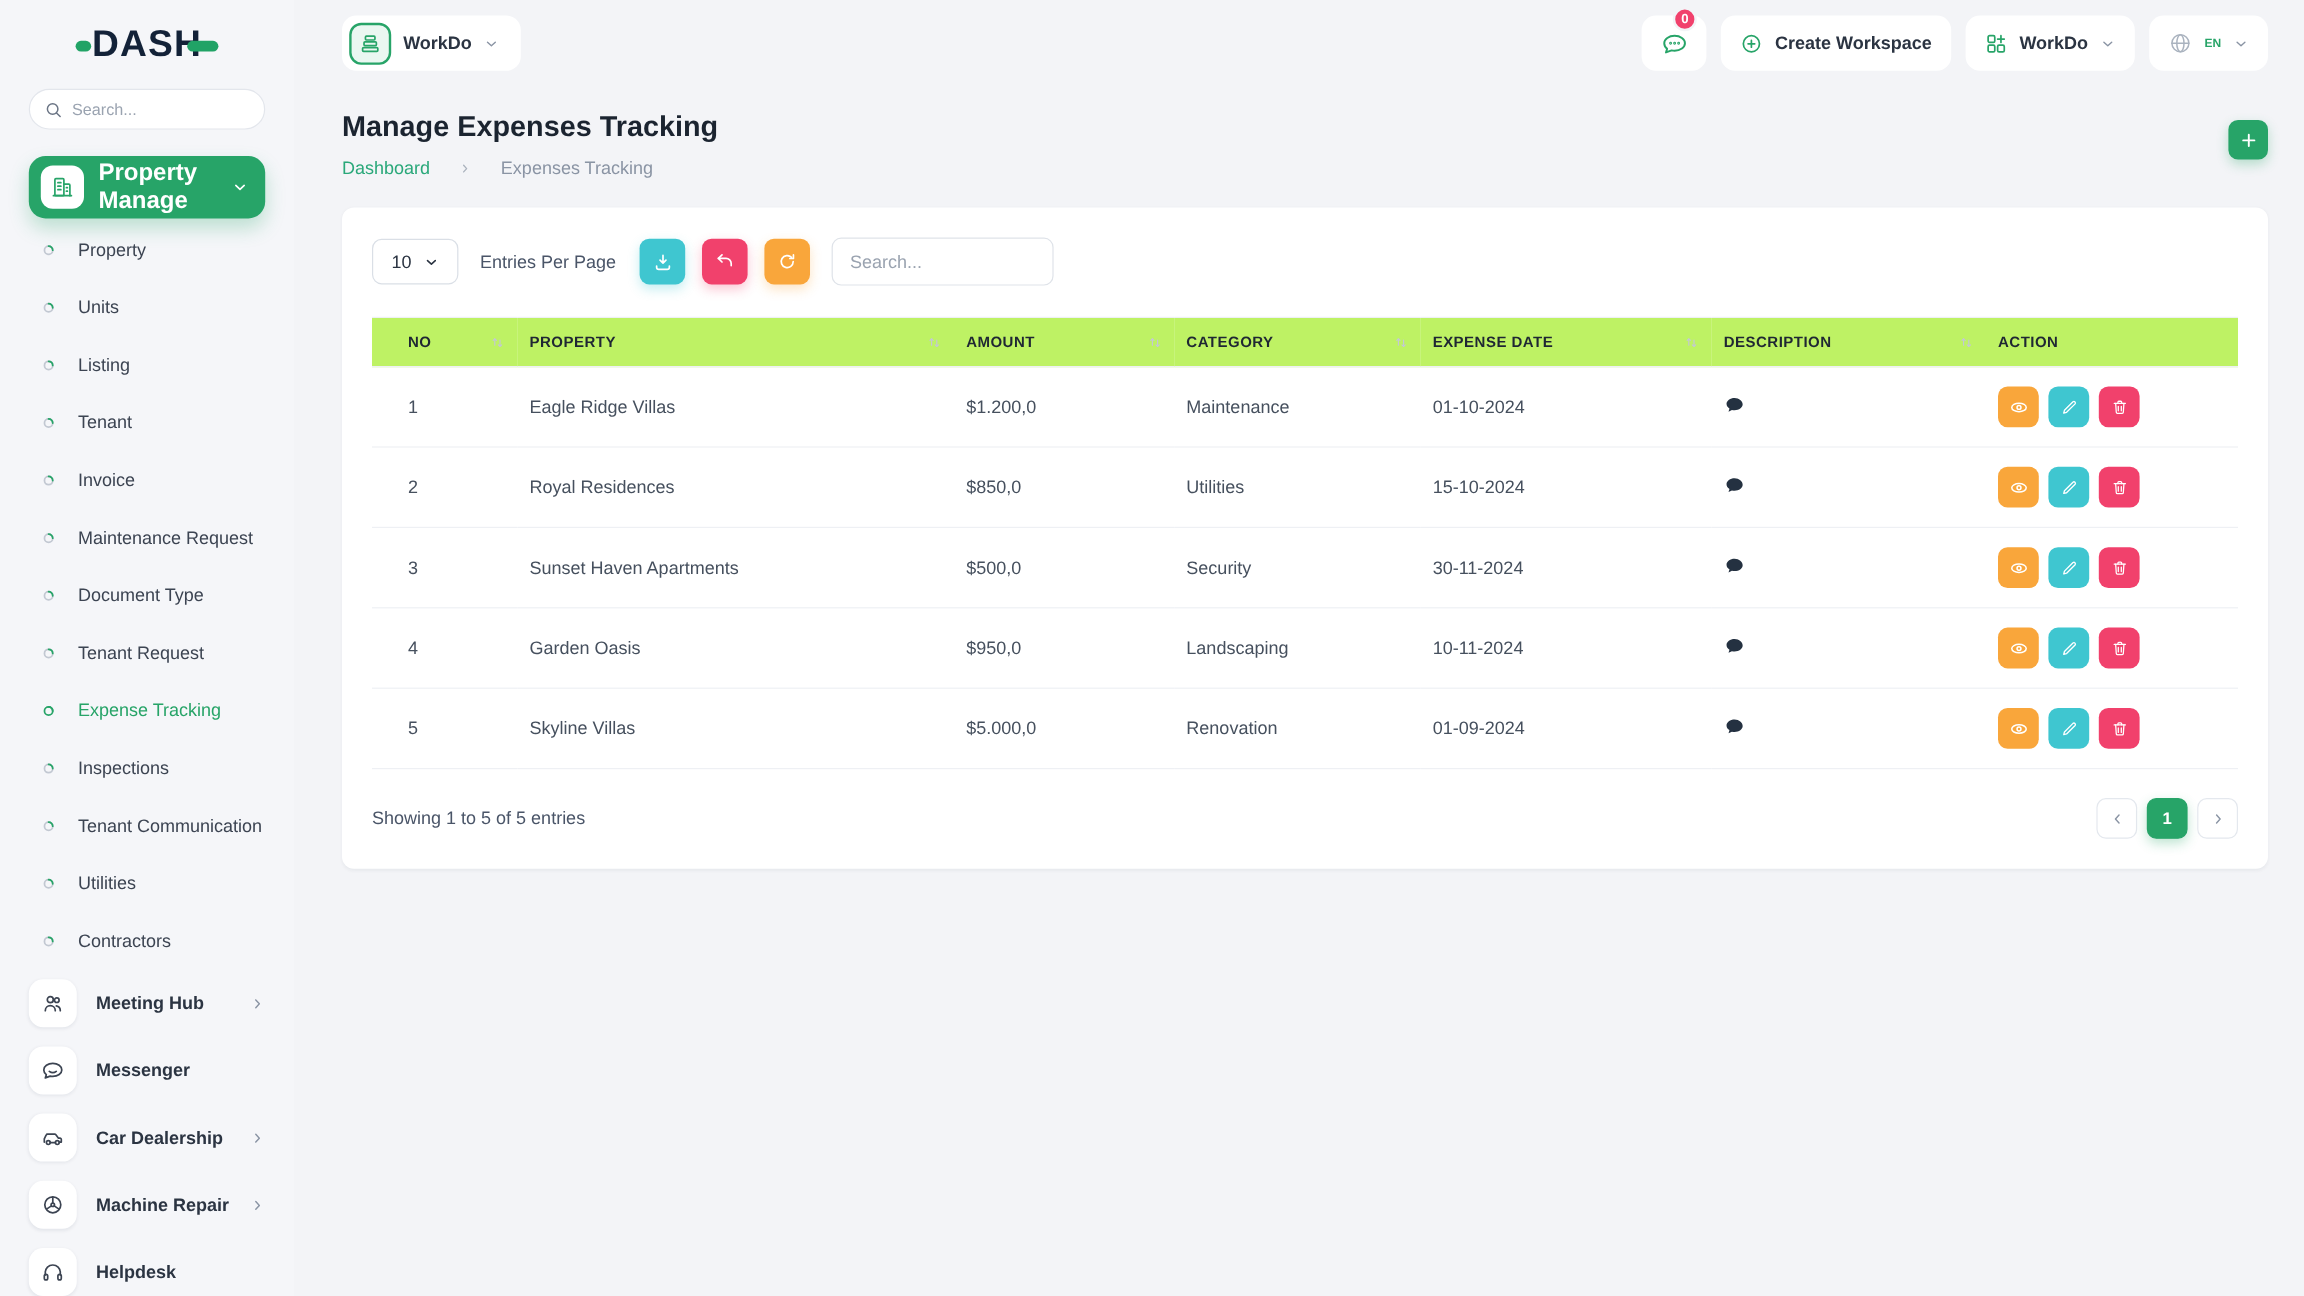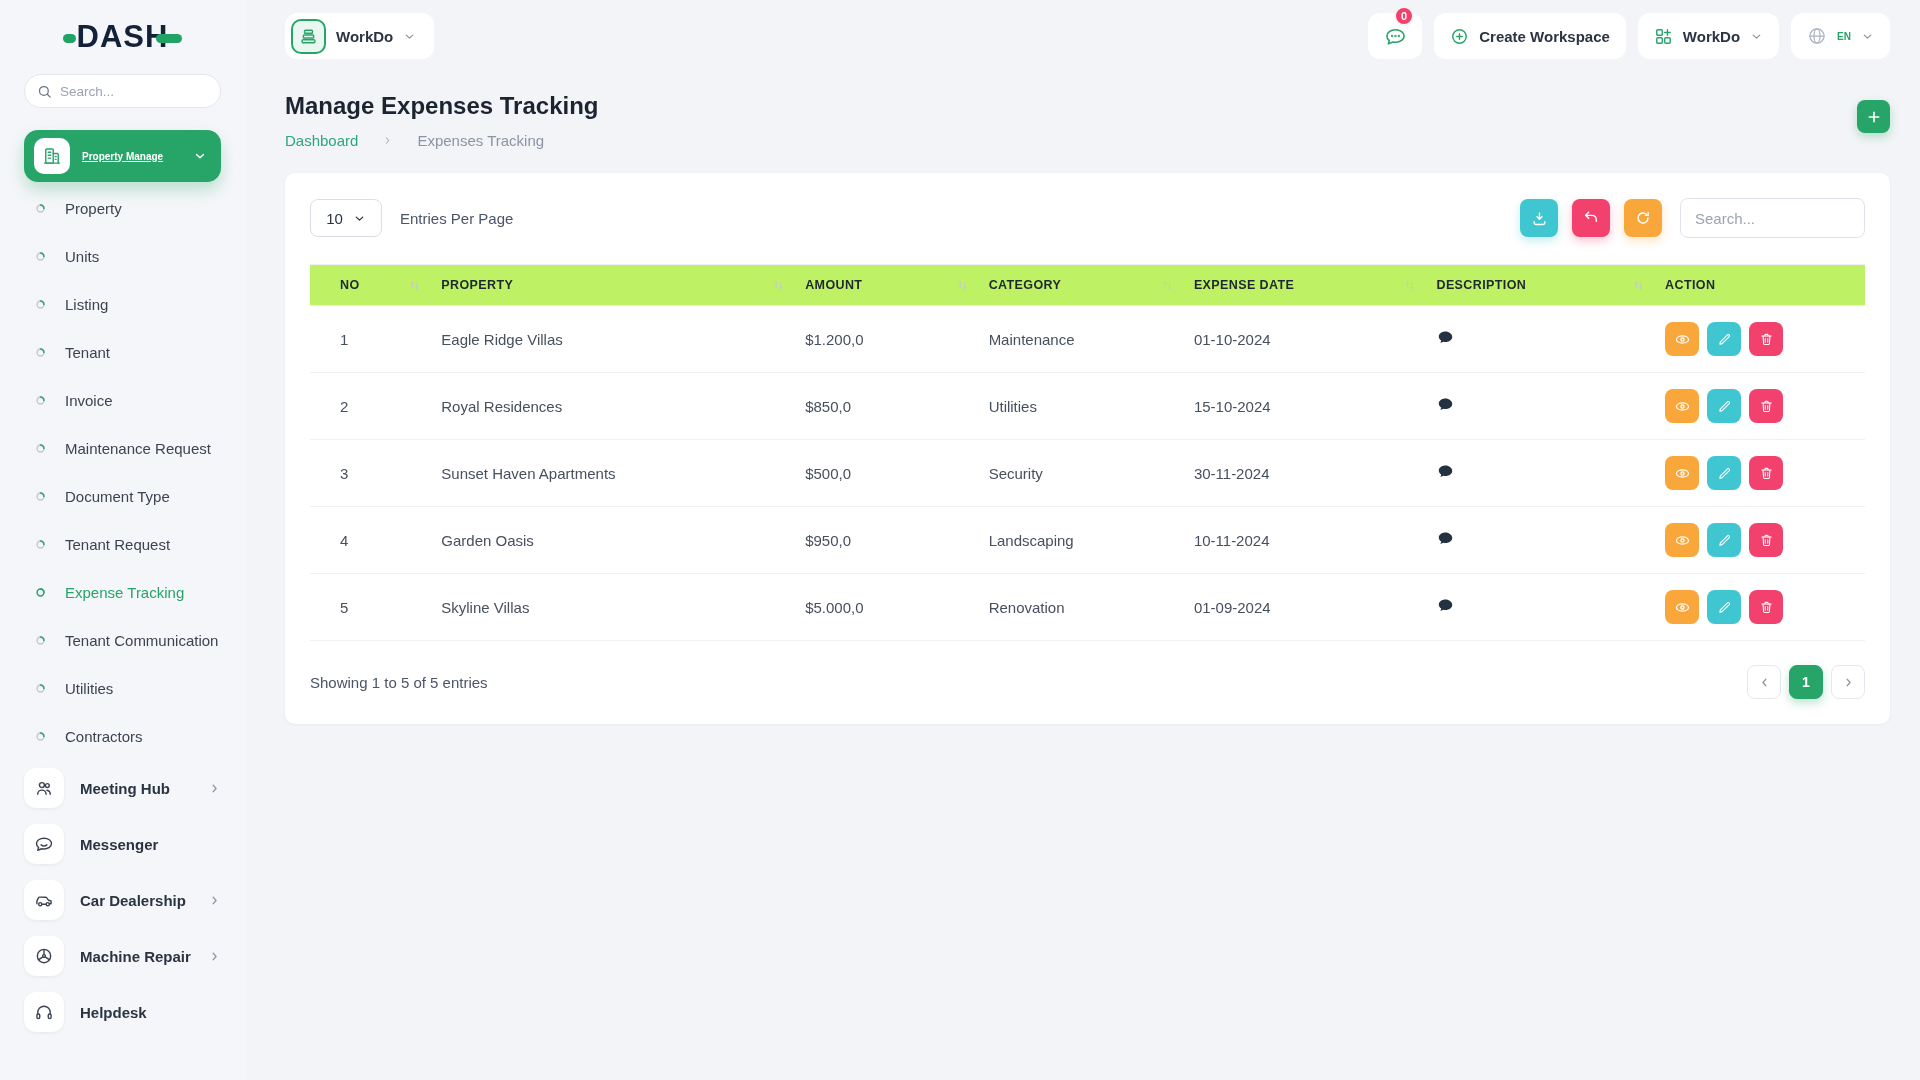--- a/index.html
+++ b/index.html
@@ -36,21 +36,21 @@
   .group-pill {
     height:52px; border-radius:14px; background:#27a468;
     box-shadow:0 8px 16px rgba(39,164,104,.28);
     display:flex; align-items:center; gap:12px; padding:0 14px 0 10px;
     cursor:pointer;
   }
   .group-pill .icon-box {
     width:36px; height:36px; background:#fff; border-radius:10px;
     display:flex; align-items:center; justify-content:center; flex:none;
   }
-  .group-pill .g-label { color:#fff; font-weight:700; font-size:10px; flex:1;text-decoration:underline; }
+  .group-pill .g-label { color:#fff; font-weight:700; font-size:20px; flex:1; }
 
   .side-items { margin-top:2px; }
   .side-item {
     height:48px; display:flex; align-items:center; gap:19px; padding-left:11px;
     cursor:pointer;
   }
   .side-item .lbl { font-size:15px; color:#3c4452; }
   .side-item.active .lbl { color:#27a468; }
 
   .side-modules { }
@@ -99,21 +99,21 @@
     display:flex; align-items:center; justify-content:center; margin-top:8px;
     box-shadow:0 4px 10px rgba(39,164,104,.3);
   }
 
   
   .card {
     margin-top:24px; background:#fff; border-radius:10px;
     box-shadow:0 1px 3px rgba(20,30,50,.05);
     padding:25px; min-height:500px;
   }
-  .controls { display:flex; align-items:center; justify-content:space-between; margin-bottom:26px;gap:20px; }
+  .controls { display:flex; align-items:center; margin-bottom:26px;gap:20px; }
   .controls-left { display:flex; align-items:center; gap:18px; }
   .entries-select {
     width:72px; height:38px; border:1px solid #dadfe6; border-radius:8px; background:#fff;
     display:flex; align-items:center; justify-content:center; gap:10px; cursor:pointer;
   }
   .entries-select .val { font-size:15px; color:#2b3442; }
   .entries-label { font-size:15px; color:#4a5568; }
   .controls-right { display:flex; align-items:center; gap:10px; }
   .tool-btn {
     width:38px; height:38px; border:none; border-radius:8px; cursor:pointer;
@@ -288,20 +288,29 @@
   <div class="side-item active">
     <span class="bullet">
       <svg width="11" height="11" viewBox="0 0 24 24" fill="none" stroke-linecap="round">
             <circle cx="12" cy="12" r="7.5" stroke="#27a468" stroke-width="3.2"></circle>
             <path d="M12 4.5a7.5 7.5 0 0 1 7.5 7.5" stroke="#27a468" stroke-width="3.2"></path>
           </svg>
     </span>
     <span class="lbl">Expense Tracking</span>
   </div>
 
+  <div class="side-item">
+    <span class="bullet">
+      <svg width="11" height="11" viewBox="0 0 24 24" fill="none" stroke-linecap="round">
+            <circle cx="12" cy="12" r="7.5" stroke="#c2c8d2" stroke-width="3.2"></circle>
+            <path d="M12 4.5a7.5 7.5 0 0 1 7.5 7.5" stroke="#27a468" stroke-width="3.2"></path>
+          </svg>
+    </span>
+    <span class="lbl">Inspections</span>
+  </div>
 
   <div class="side-item">
     <span class="bullet">
       <svg width="11" height="11" viewBox="0 0 24 24" fill="none" stroke-linecap="round">
             <circle cx="12" cy="12" r="7.5" stroke="#c2c8d2" stroke-width="3.2"></circle>
             <path d="M12 4.5a7.5 7.5 0 0 1 7.5 7.5" stroke="#27a468" stroke-width="3.2"></path>
           </svg>
     </span>
     <span class="lbl">Tenant Communication</span>
   </div>

